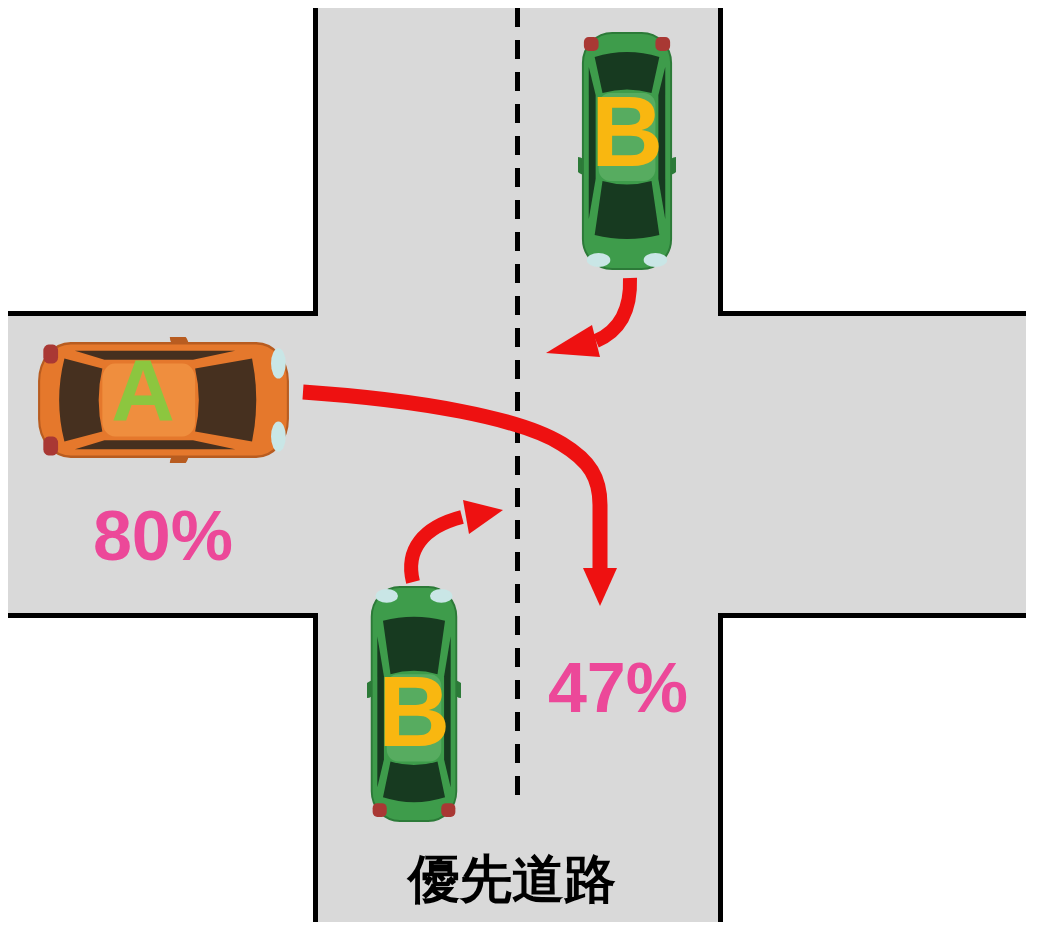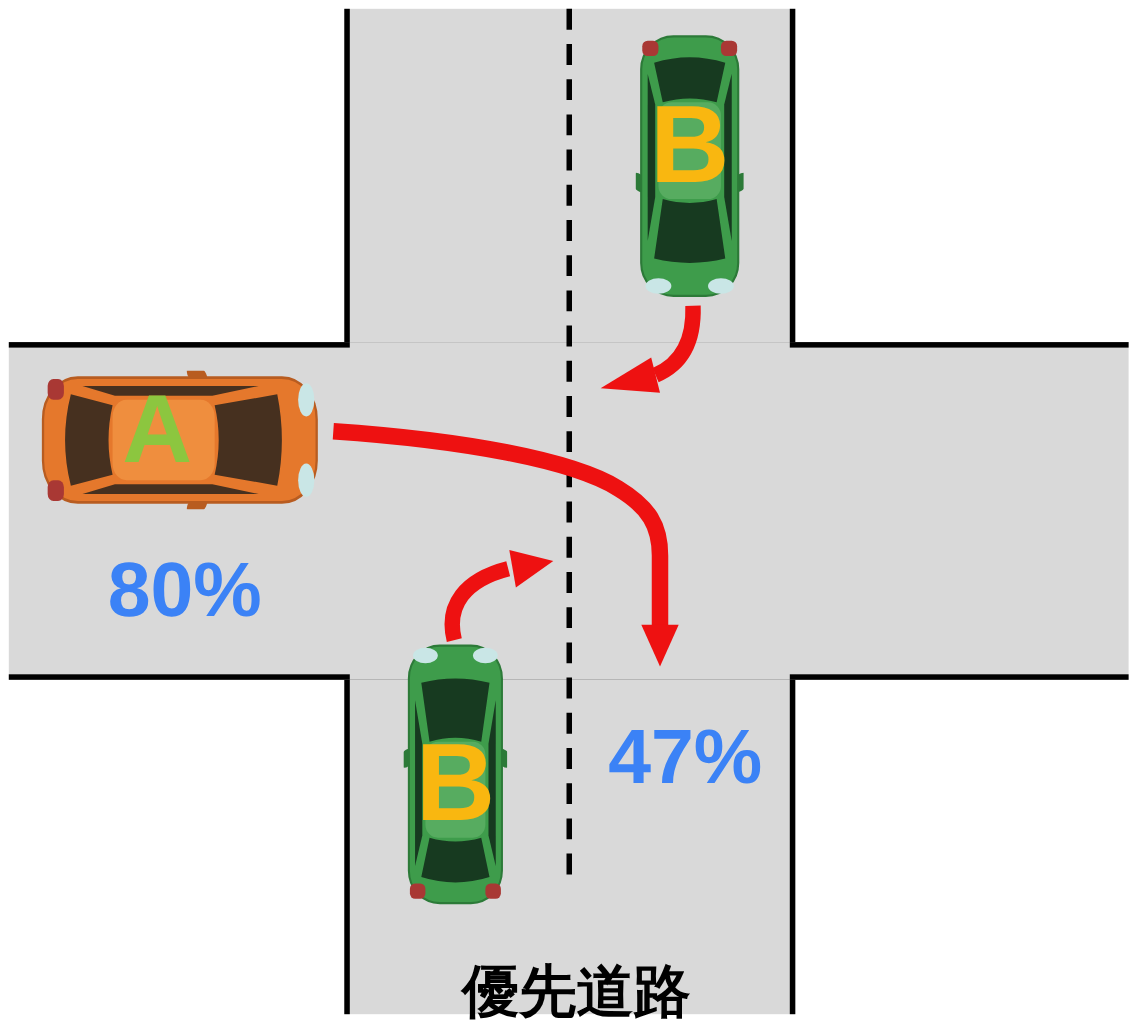--- a/index.html
+++ b/index.html
@@ -14,28 +14,28 @@
     background:#D9D9D9;border-left:5px solid #000;border-right:5px solid #000;
   }
   .road-h{
     left:8px;top:311px;width:1018px;height:307px;box-sizing:border-box;
     background:#D9D9D9;border-top:5px solid #000;border-bottom:5px solid #000;
   }
   .junction{left:318px;top:311px;width:400px;height:307px;background:#D9D9D9;}
   .overlay{left:0;top:0;width:1037px;height:938px;}
   
   .pct{
-    font-size:70px;font-weight:700;color:#3b82f6;line-height:1;
-    width:150px;text-align:right;white-space:nowrap;
+    font-size:70px;font-weight:700;color:#ec4899;line-height:1;
+    width:150px;text-align:center;white-space:nowrap;
   }
   .pct-a{left:88px;top:501px;}
   .pct-b{left:543px;top:653px;}
   .road-name{
-    left:408px;top:852px;width:220px;text-align:right;color:#000;
-    font-size:52px;font-weight:700;line-height:1.05;white-space:nowrap;margin-top:23px;
+    left:408px;top:852px;width:220px;text-align:left;color:#000;
+    font-size:52px;font-weight:700;line-height:1.05;white-space:nowrap;
   }
   .car-letter{
     width:80px;text-align:center;line-height:1;font-weight:600;white-space:nowrap;
   }
   .letter-a{left:103px;top:346px;font-size:88px;color:#8CC63F;}
   .letter-b-top{left:587px;top:81px;font-size:100px;color:#F9B710;}
   .letter-b-bottom{left:374px;top:661px;font-size:100px;color:#F9B710;}
 </style>
 </head>
 <body>

